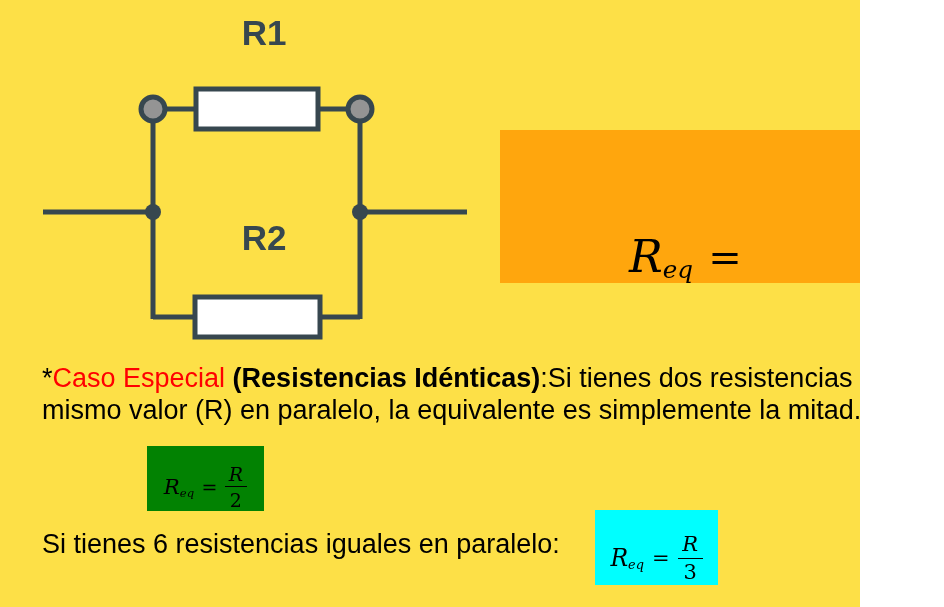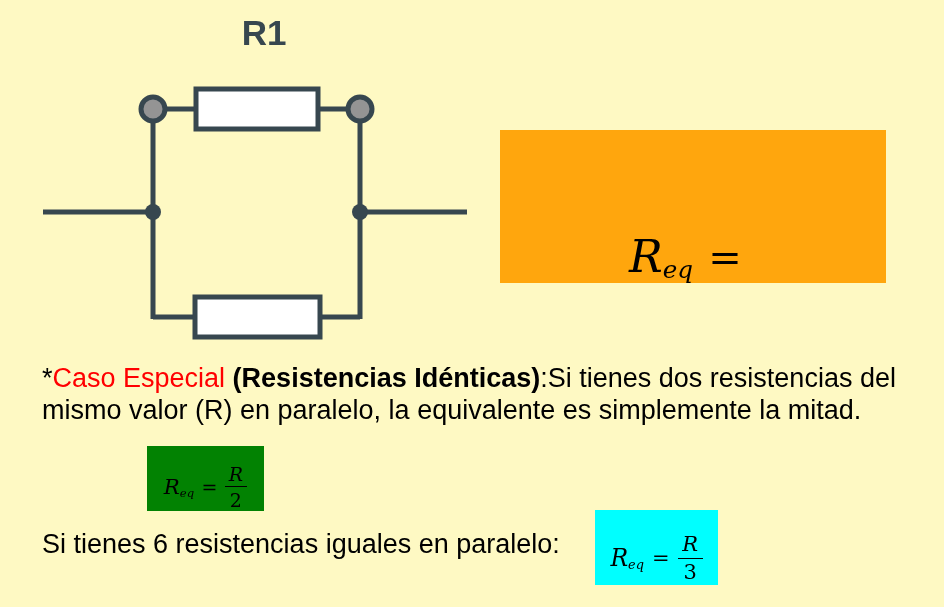--- a/index.html
+++ b/index.html
@@ -1,21 +1,21 @@
 <!DOCTYPE html>
 <html><head>
 <meta charset="utf-8">
 <style>
   * { margin: 0; padding: 0; box-sizing: border-box; }
   html, body { background: #ffffff; }
   .canvas {
     position: relative;
-    width: 944px;
+    width: 860px;
     height: 607px;
-    background: #fef9c3;
+    background: #fde047;
     font-family: "Liberation Sans", sans-serif;
     overflow: hidden;
   }
 
   
   .circuit-svg { position: absolute; left: 0; top: 0; }
   .circuit-label {
     position: absolute;
     width: 64px;
     text-align: center;
@@ -114,20 +114,21 @@
 
     <line x1="153" y1="317" x2="197" y2="317" stroke="#37474F" stroke-width="5"></line>
     <line x1="318" y1="317" x2="360" y2="317" stroke="#37474F" stroke-width="5"></line>
     <rect x="195" y="297" width="125" height="40" fill="#ffffff" stroke="#37474F" stroke-width="5"></rect>
 
     <circle cx="153" cy="212" r="8" fill="#37474F"></circle>
     <circle cx="360" cy="212" r="8" fill="#37474F"></circle>
   </svg>
 
   <div class="circuit-label label-r1">R1</div>
+  <div class="circuit-label label-r2">R2</div>
 
   <div class="formula-box box-orange">
     <span class="math math-lg">
       <span class="token lhs"><span class="mi">R</span><sub>eq</sub></span>
       <span class="mo eq">=</span>
     </span>
   </div>
 
   <p class="para"><span>*</span><span class="red">Caso Especial </span><b>(Resistencias Idénticas)</b><span>:Si tienes dos resistencias del mismo valor (R) en paralelo, la equivalente es simplemente la mitad.</span></p>
 

